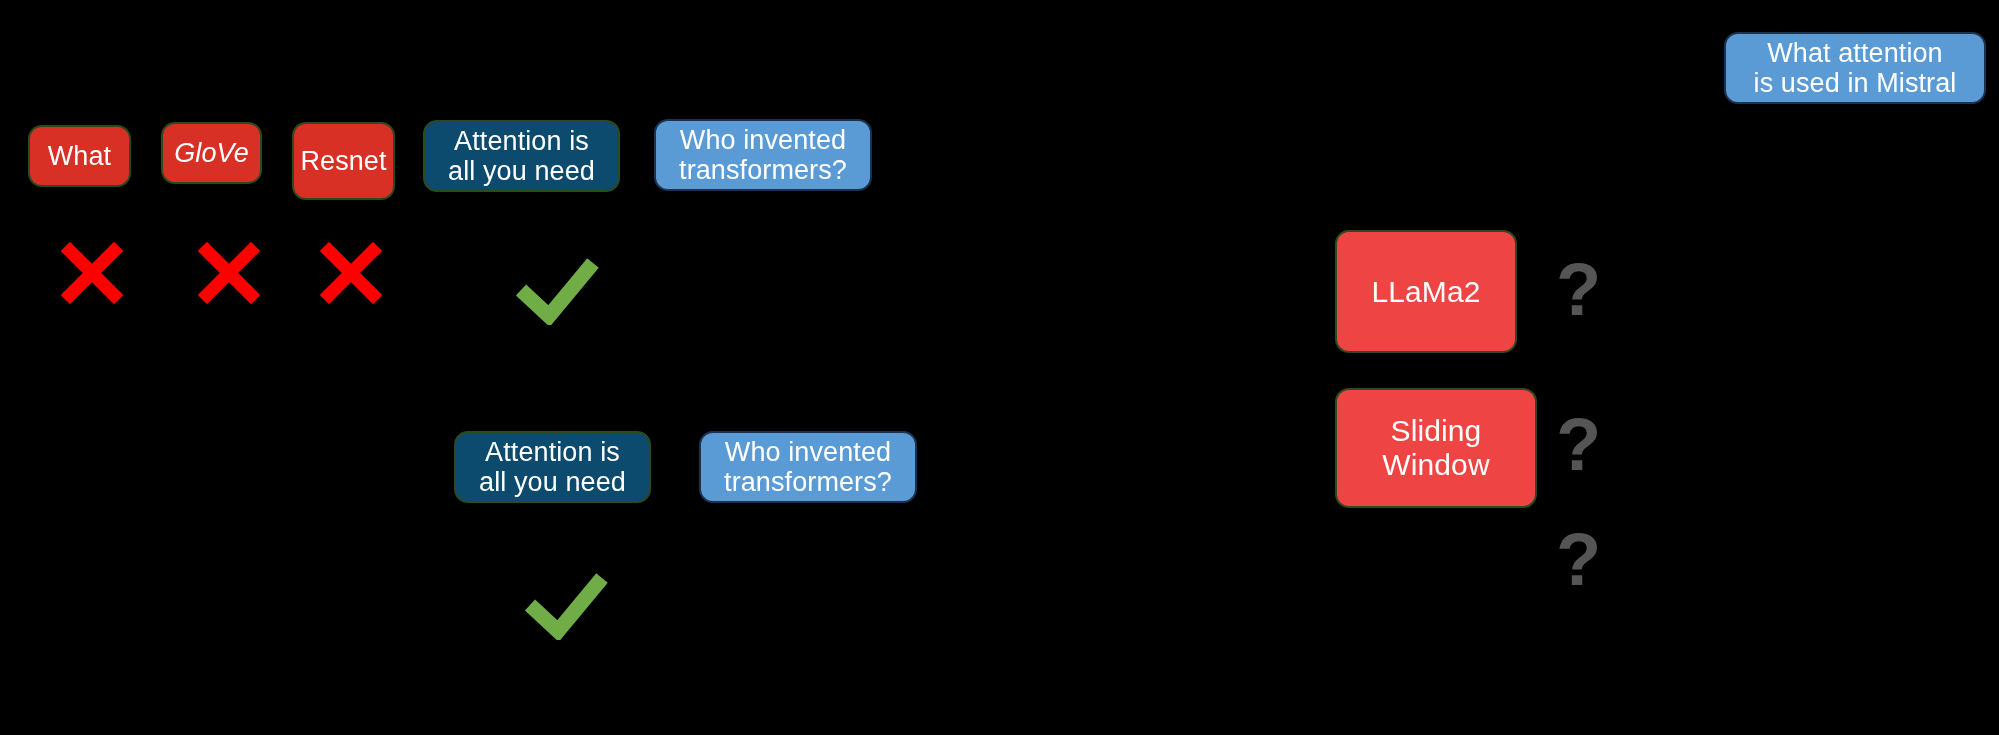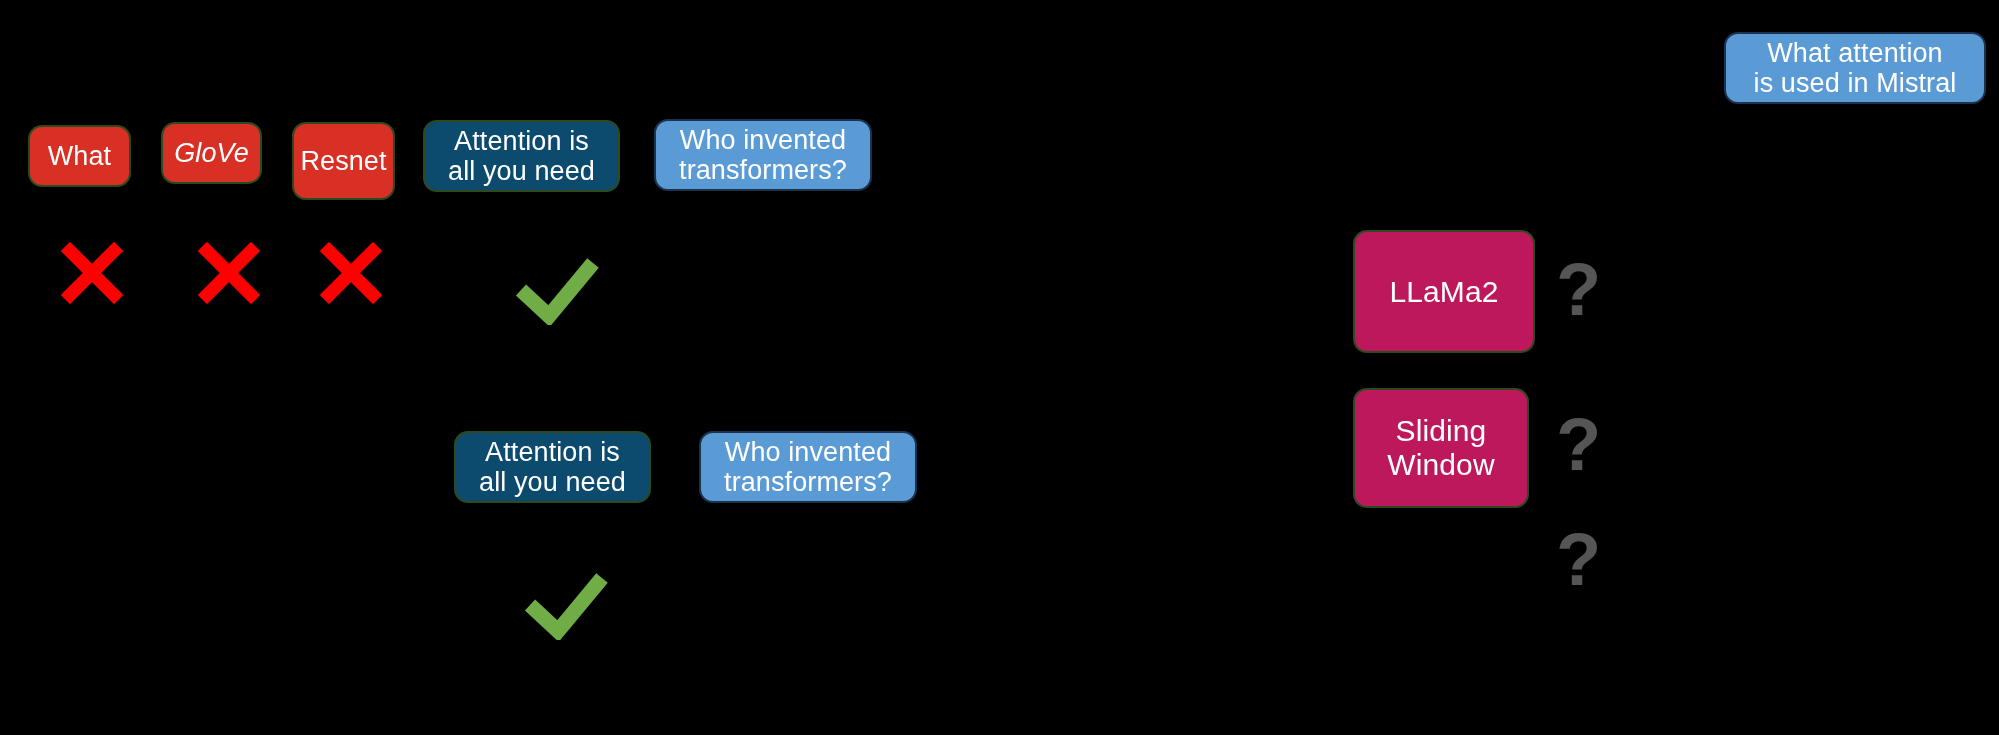--- a/index.html
+++ b/index.html
@@ -30,21 +30,21 @@
     border-radius: 14px;
     border: 2px solid #2d4a1e;
     line-height: 1.12;
     white-space: pre-line;
     padding: 2px 10px;
     letter-spacing: 0.1px;
   }
   .box.red   { background: #D93025; }
   .box.green { background: #0c4a6e; }
   .box.blue  { background: #5B9BD5; }
-  .box.gray  { background: #be185d; margin-left: 18px; }
+  .box.gray  { background: #ef4444; }
 
   .box.blue  { border-color: #1c3350; }
 
   
   .mark {
     position: absolute;
     display: block;
   }
   .qmark {
     position: absolute;
@@ -117,21 +117,21 @@
   <div class="box blue" style="left:1724px; top:32px; width:262px; height:72px; font-size:27px;">
     <span>What attention
 is used in Mistral</span>
   </div>
 
   <div class="box gray" style="left:1335px; top:230px; width:182px; height:123px; font-size:30px;">
     <span>LLaMa2</span>
   </div>
   <div class="qmark" style="left:1556px; top:253px; font-size:74px;">?</div>
 
-  <div class="box gray" style="left:1335px; top:388px; width:176px; height:120px; font-size:30px;">
+  <div class="box gray" style="left:1335px; top:388px; width:202px; height:120px; font-size:30px;">
     <span>Sliding
 Window</span>
   </div>
   <div class="qmark" style="left:1556px; top:408px; font-size:74px;">?</div>
 
   <div class="qmark" style="left:1556px; top:523px; font-size:74px;">?</div>
 
 </div>
 
 </body></html>

